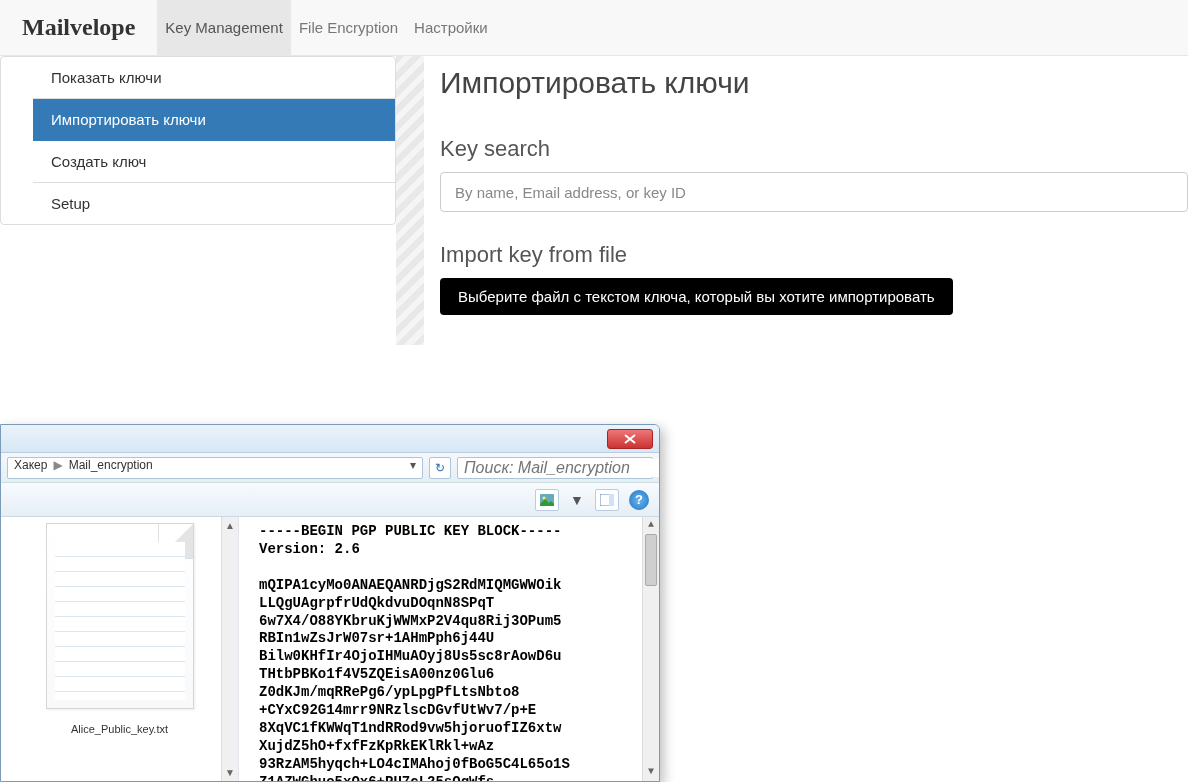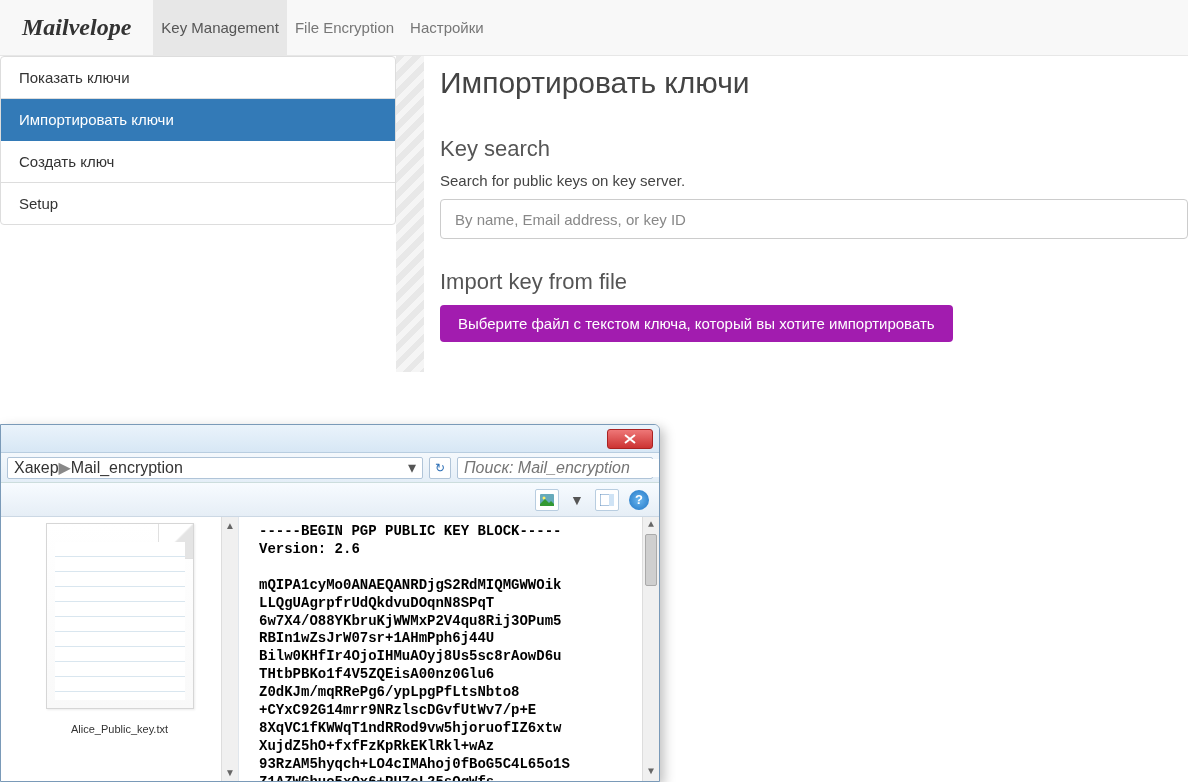--- a/index.html
+++ b/index.html
@@ -1,50 +1,50 @@
 <!DOCTYPE html>
 <html><head>
 <meta charset="utf-8">
 <style>
 * { margin: 0; padding: 0; box-sizing: border-box; }
 body { font-family: "Helvetica Neue", Helvetica, Arial, sans-serif; font-size: 14px; color: #333; background: #fff; width: 1188px; height: 782px; overflow: hidden; position: relative; }
 
 
 .topbar { height: 56px; background: #f8f8f8; border-bottom: 1px solid #e7e7e7; display: flex; align-items: stretch; }
-.brand { font-family: "Brush Script MT", cursive; font-size: 24px; color: #333; padding: 0 22px; display: flex; align-items: center; font-style: italic; font-weight: bold;}
+.brand { font-family: "Brush Script MT", cursive; font-size: 24px; color: #333; padding: 0 22px; display: flex; align-items: center; font-weight: bold;}
 .topnav-item { display: flex; align-items: center; padding: 0 8px; color: #777; cursor: pointer; font-size: 15px; }
 .topnav-item.active { background: #e7e7e7; color: #555; }
 
 
 .content { display: flex; }
 .sidebar { width: 396px; padding: 0; background: #fff; }
 .sidebar-list { border: 1px solid #ddd; border-radius: 4px; margin: 0 0 20px 0; overflow: hidden; }
-.sidebar-item { padding: 12px 18px; border-bottom: 1px solid #ddd; cursor: pointer; color: #333; font-size: 15px; }
+.sidebar-item { padding: 12px 18px; border-bottom: 1px solid #ddd; cursor: pointer; color: #333; font-size: 15px; margin-left: 32px; }
 .sidebar-item:last-child { border-bottom: none; }
 .sidebar-item.active { background: #337ab7; color: #fff; border-color: #337ab7; }
 
 .gutter { width: 28px; background: repeating-linear-gradient(135deg, #e8e8e8 0 6px, #f5f5f5 6px 12px); }
 
 .main { flex: 1; padding: 10px 0 0 16px; }
 .page-title { font-size: 30px; font-weight: 400; color: #444; margin-bottom: 36px; }
 .section-label { font-size: 22px; font-weight: 500; color: #555; margin-bottom: 10px; margin-top: 16px; }
 .section-help { font-size: 15px; color: #444; margin-bottom: 10px; }
 .search-input { width: 100%; height: 40px; border: 1px solid #ccc; border-radius: 4px; padding: 0 14px; font-size: 15px; color: #555; }
 .search-input::placeholder { color: #888; }
 .section { margin-bottom: 30px; }
-.btn-primary { display: inline-block; background: #a21caf; color: #fff; border: none; border-radius: 4px; padding: 10px 18px; font-size: 15px; cursor: pointer; }
+.btn-primary { display: inline-block; background: #000000; color: #fff; border: none; border-radius: 4px; padding: 10px 18px; font-size: 15px; cursor: pointer; }
 .paste-hint { font-size: 15px; color: #444; }
 .paste-hint .muted-start { color: #999; filter: blur(1px); }
 
 
 .explorer { position: absolute; left: 0; top: 424px; width: 660px; height: 358px; background: #fff; border: 1px solid #7a9ab8; border-top-right-radius: 6px; box-shadow: 4px 4px 12px rgba(0,0,0,0.25); overflow: hidden; }
 .ex-titlebar { height: 28px; background: linear-gradient(#eaf3fb, #d7e7f5); display: flex; justify-content: flex-end; align-items: center; padding: 0 6px; border-bottom: 1px solid #b8cde0; }
 .ex-close { width: 46px; height: 20px; background: linear-gradient(#e77, #c33); border: 1px solid #a22; border-radius: 3px; color: #fff; font-size: 12px; display: flex; align-items: center; justify-content: center; cursor: pointer; }
 .ex-addr { height: 30px; background: linear-gradient(#f4f8fc,#e4eef7); display: flex; align-items: center; padding: 0 6px; gap: 6px; border-bottom: 1px solid #cdd; }
-.ex-path { flex: 1; height: 22px; background: #fff; border: 1px solid #b0c4d8; border-radius: 2px; display: flex; align-items: center; padding: 0 6px; font-size: 16px; color: #333; gap: 0; }
+.ex-path { flex: 1; height: 22px; background: #fff; border: 1px solid #b0c4d8; border-radius: 2px; display: flex; padding: 0 6px; font-size: 12px; color: #333; gap: 6px; }
 .ex-path .chev { color: #888; }
 .ex-path .dd { margin-left: auto; color: #555; }
 .ex-refresh { width: 22px; height: 22px; border: 1px solid #b0c4d8; border-radius: 2px; background: #fff; display: flex; align-items: center; justify-content: center; color: #2a6db5; font-size: 12px; cursor: pointer; }
 .ex-search { width: 196px; height: 22px; border: 1px solid #b0c4d8; border-radius: 2px; background: #fff; display: flex; align-items: center; padding: 0 6px; }
 .ex-search input { border: none; outline: none; flex: 1; font-size: 16px; font-style: italic; color: #888; }
 .ex-search .mag { color: #2a6db5; font-size: 13px; }
 .ex-toolbar { height: 34px; background: linear-gradient(#f7fbff,#e6eef6); border-bottom: 1px solid #ccd8e4; display: flex; align-items: center; justify-content: flex-end; padding: 0 10px; gap: 10px; }
 .ex-tool { width: 24px; height: 22px; border: 1px solid #b8cde0; border-radius: 2px; background: #fff; display: flex; align-items: center; justify-content: center; cursor: pointer; }
 .ex-tool.pic svg { width: 14px; height: 12px; }
 .ex-tool.dd2 { width: 16px; border: none; background: transparent; color: #555; }
@@ -86,21 +86,20 @@
     </div>
   </div>
 
   <div class="gutter"></div>
 
   <div class="main">
     <h1 class="page-title">Импортировать ключи</h1>
 
     <div class="section">
       <div class="section-label">Key search</div>
-      <div class="section-help">Search for public keys on key server.</div>
       <input class="search-input" type="text" placeholder="By name, Email address, or key ID" style="">
     </div>
 
     <div class="section">
       <div class="section-label">Import key from file</div>
       <button class="btn-primary">Выберите файл с текстом ключа, который вы хотите импортировать</button>
     </div>
 
   </div>
 </div>

